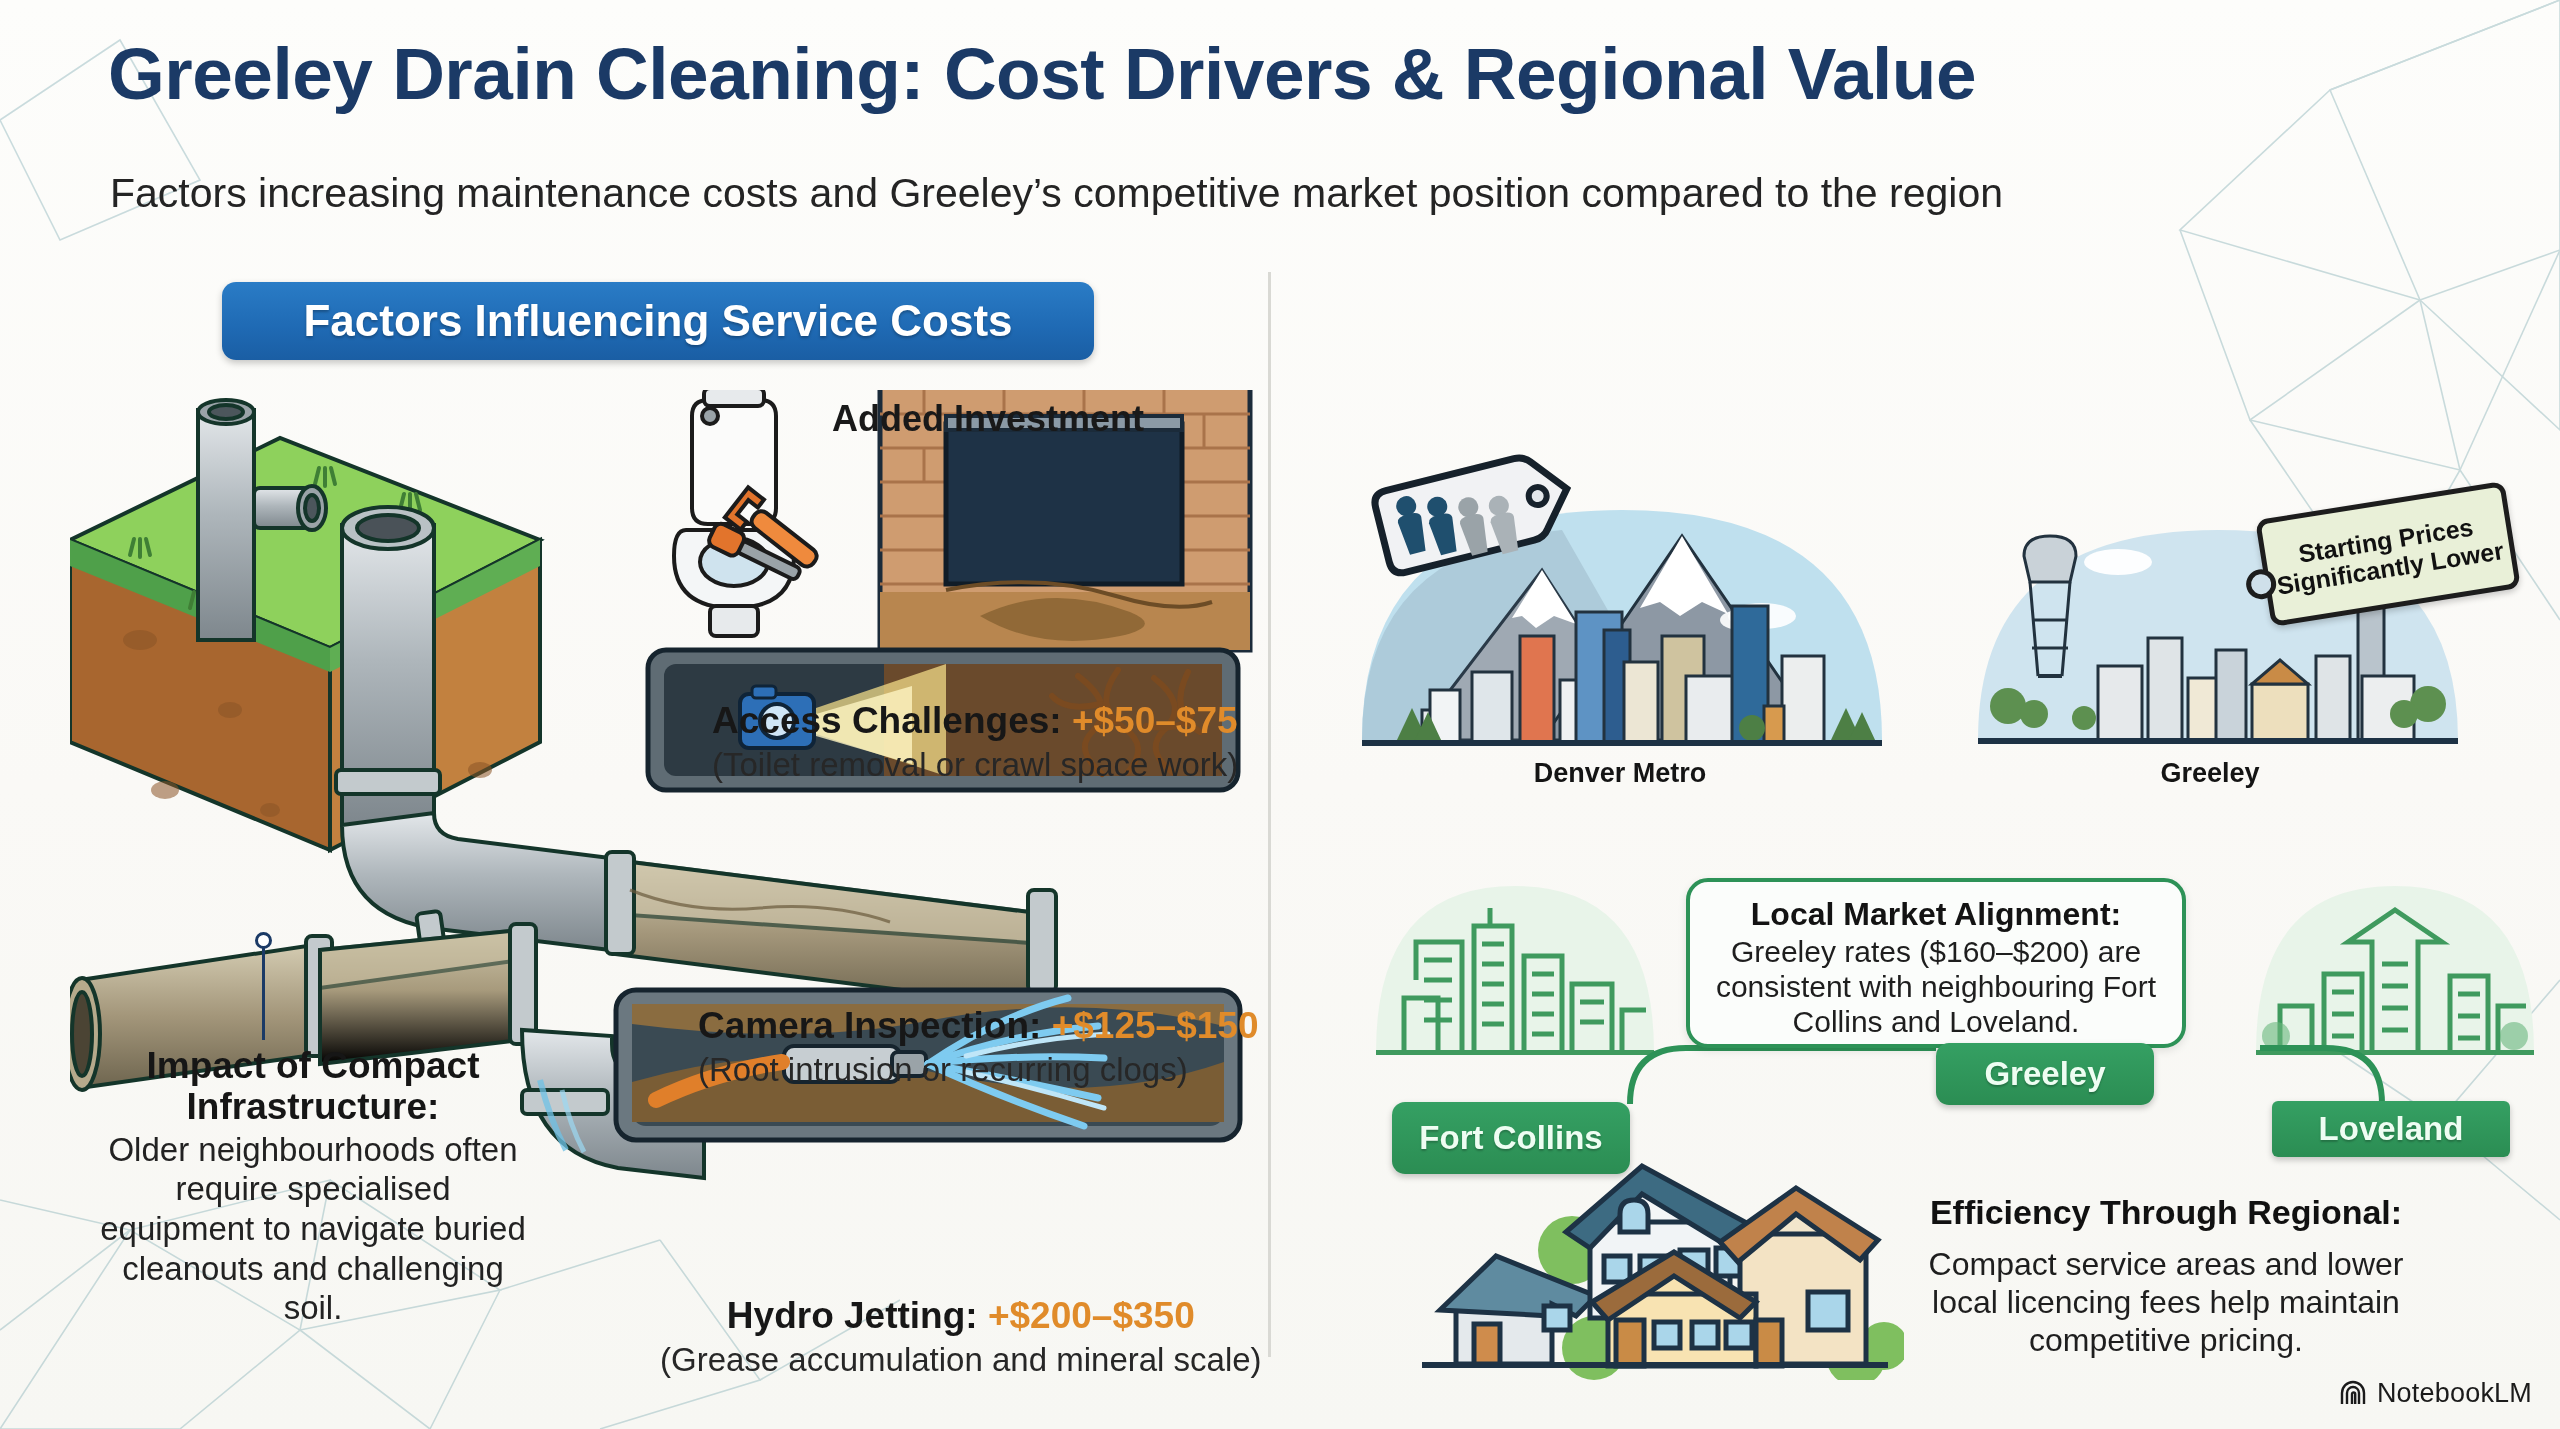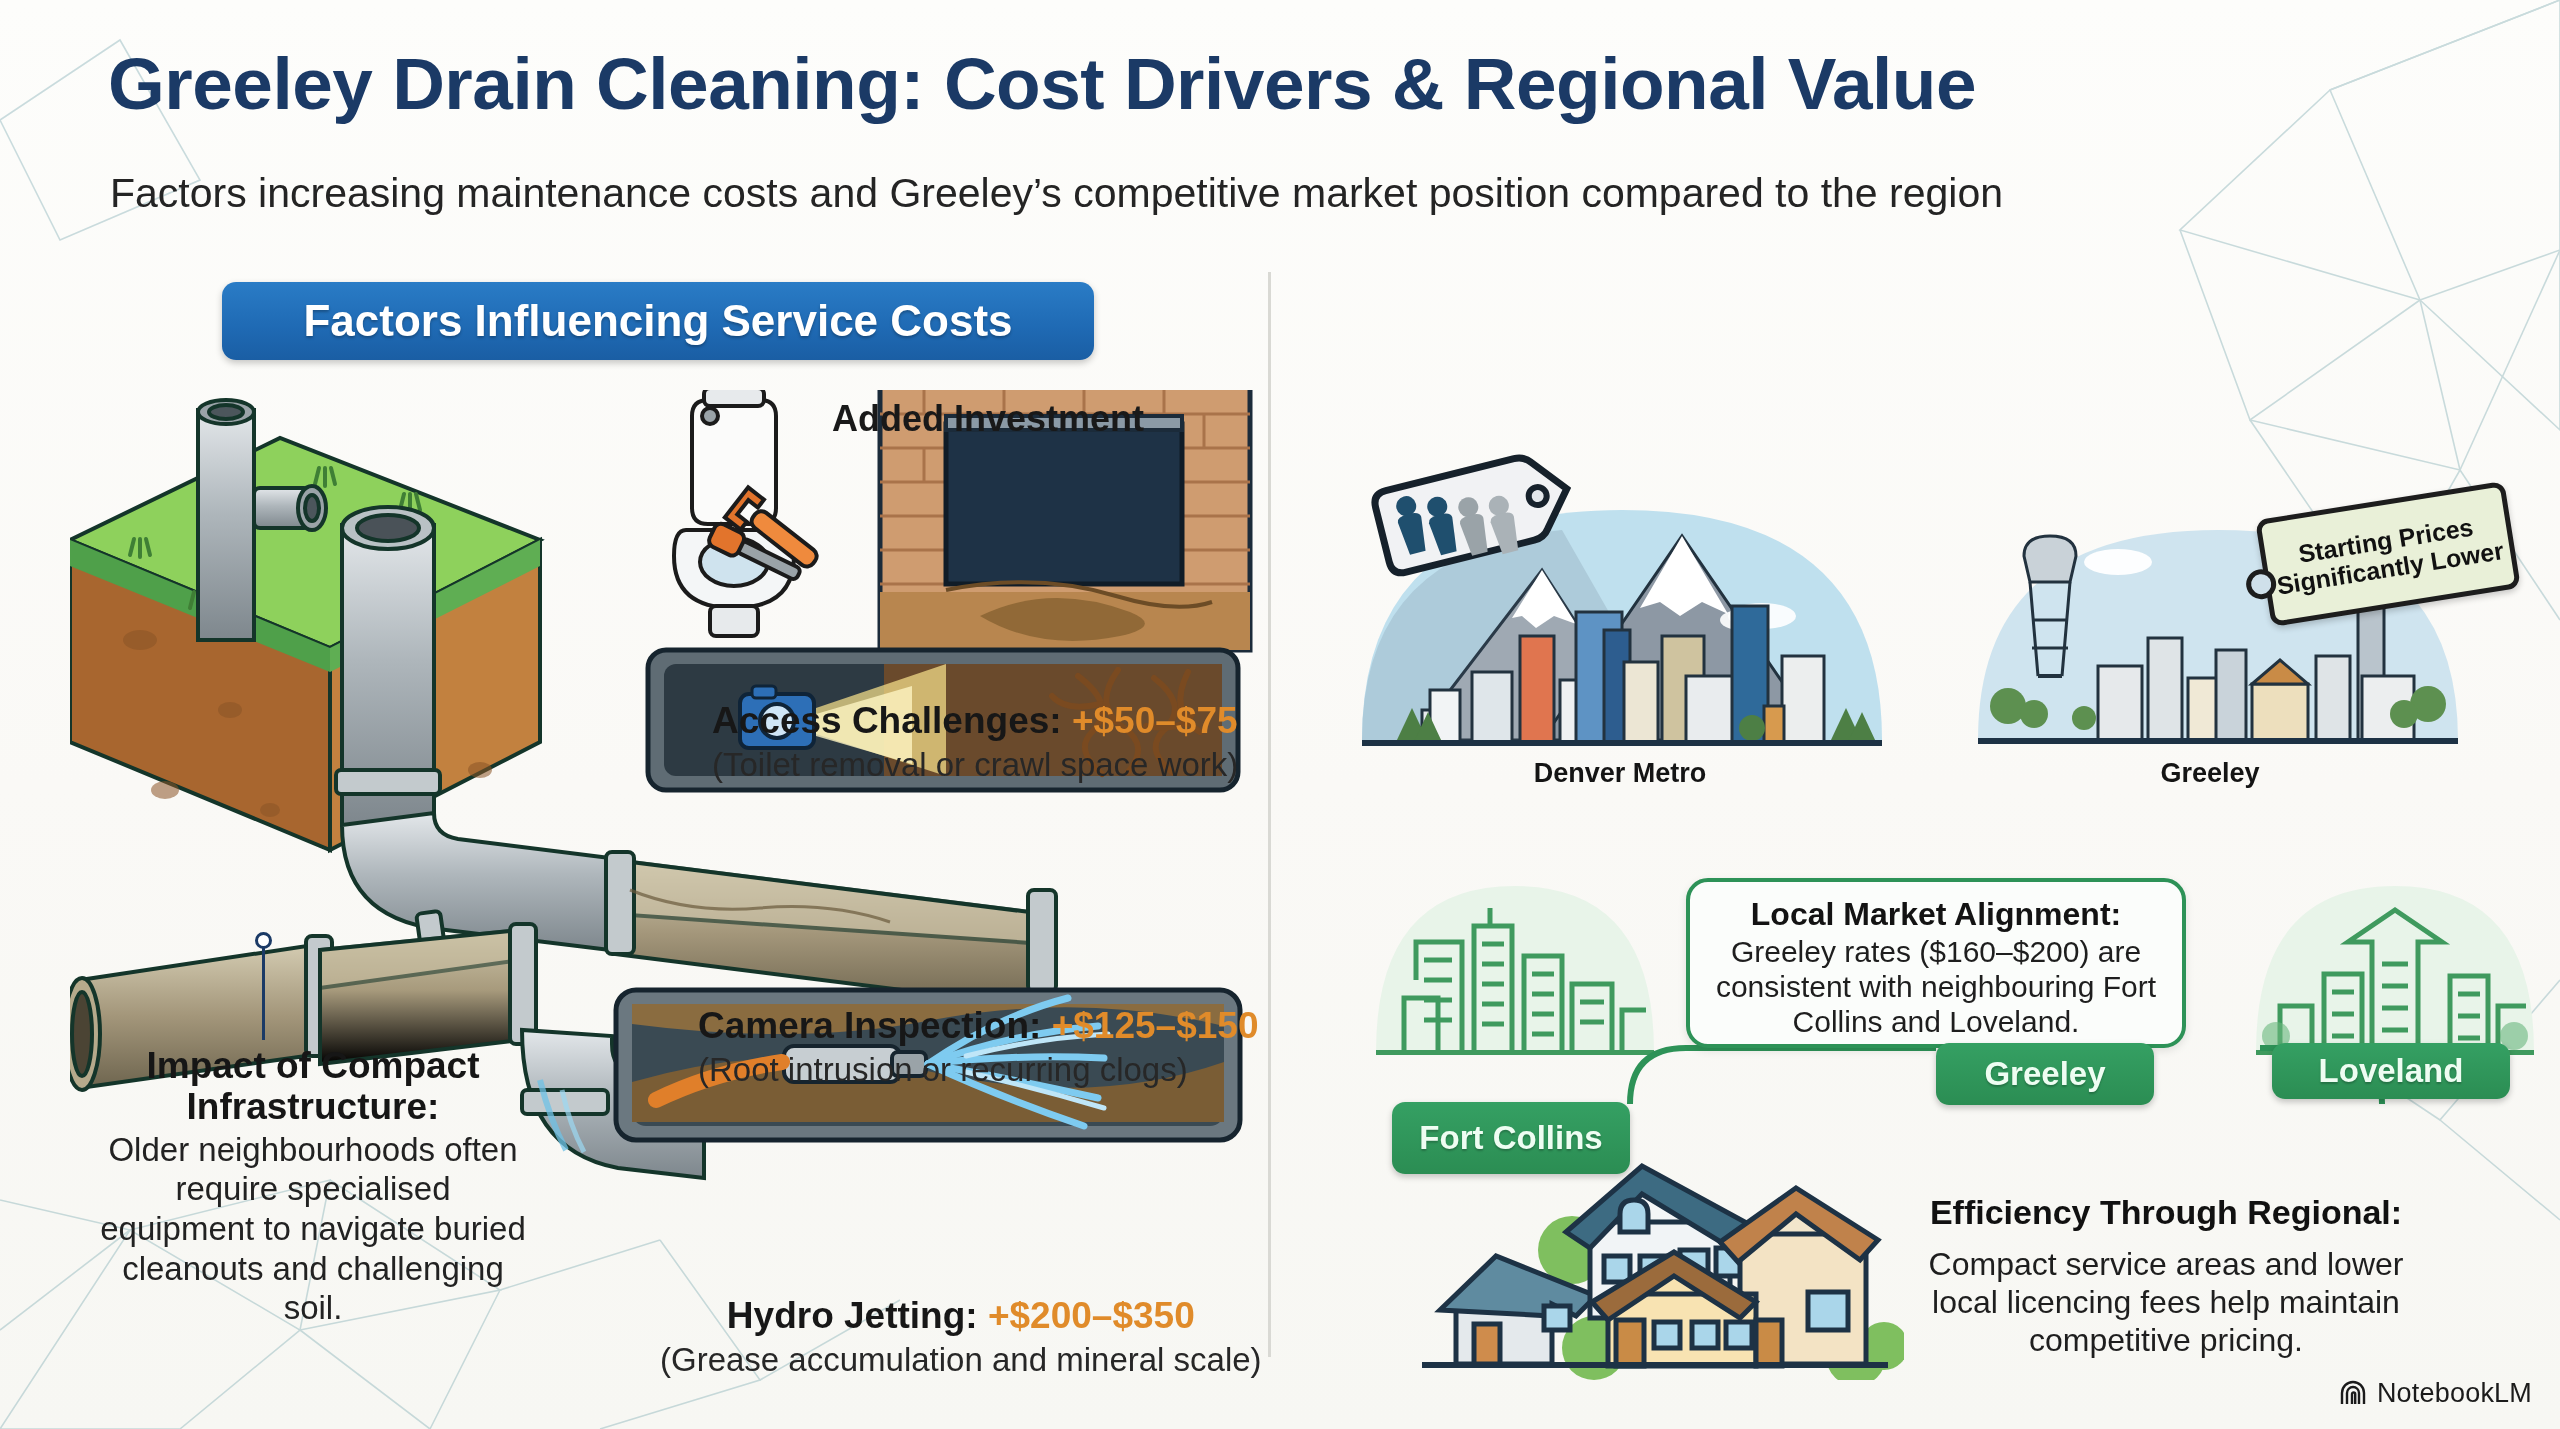--- a/index.html
+++ b/index.html
@@ -12,21 +12,21 @@
   #canvas {
     position: relative;
     width: 2560px; height: 1429px;
     background: linear-gradient(180deg,#fdfdfb 0%,#faf9f6 55%,#f7f7f3 100%);
     overflow: hidden;
   }
   .bg-net { position:absolute; inset:0; z-index:0; pointer-events:none; }
 
   
   .title {
-    position:absolute; left:108px; top:46px; width:2380px;
+    position:absolute; left:108px; top:36px; width:2380px;
     font-size:73px; font-weight:bold; letter-spacing:-0.5px;
     color:#1b3a66; line-height:1.05; z-index:5;
   }
   .subtitle {
     position:absolute; left:110px; top:170px; width:2400px;
     font-size:41px; color:#242424; font-weight:400; z-index:5;
   }
 
   
   .badge {
@@ -122,21 +122,21 @@
   .pill {
     position:absolute; z-index:9;
     background:linear-gradient(180deg,#35a063 0%,#2b8d53 100%);
     border-radius:13px; color:#eefdf2; font-weight:bold; font-size:33px;
     display:flex; align-items:center; justify-content:center;
     box-shadow:0 3px 6px rgba(0,0,0,.22);
     text-shadow:0 2px 2px rgba(0,0,0,.22);
   }
   #pill-fortcollins { left:1392px; top:1070px; width:238px; height:72px;margin-top:32px; }
   #pill-greeley     { left:1936px; top:1043px; width:218px; height:62px; }
-  #pill-loveland    { left:2272px; top:1043px; width:238px; height:56px; }
+  #pill-loveland    { left:2272px; top:1101px; width:238px; height:56px;border-radius:6px; }
 
   .efficiency {
     position:absolute; left:1916px; top:1193px; width:500px;
     text-align:center; z-index:6;
   }
   .eff-h { font-size:34px; font-weight:bold; color:#111; }
   .eff-b { font-size:32px; color:#1e1e1e; line-height:1.18; margin-top:14px; }
 
   .watermark {
     position:absolute; right:28px; bottom:20px; z-index:10;

